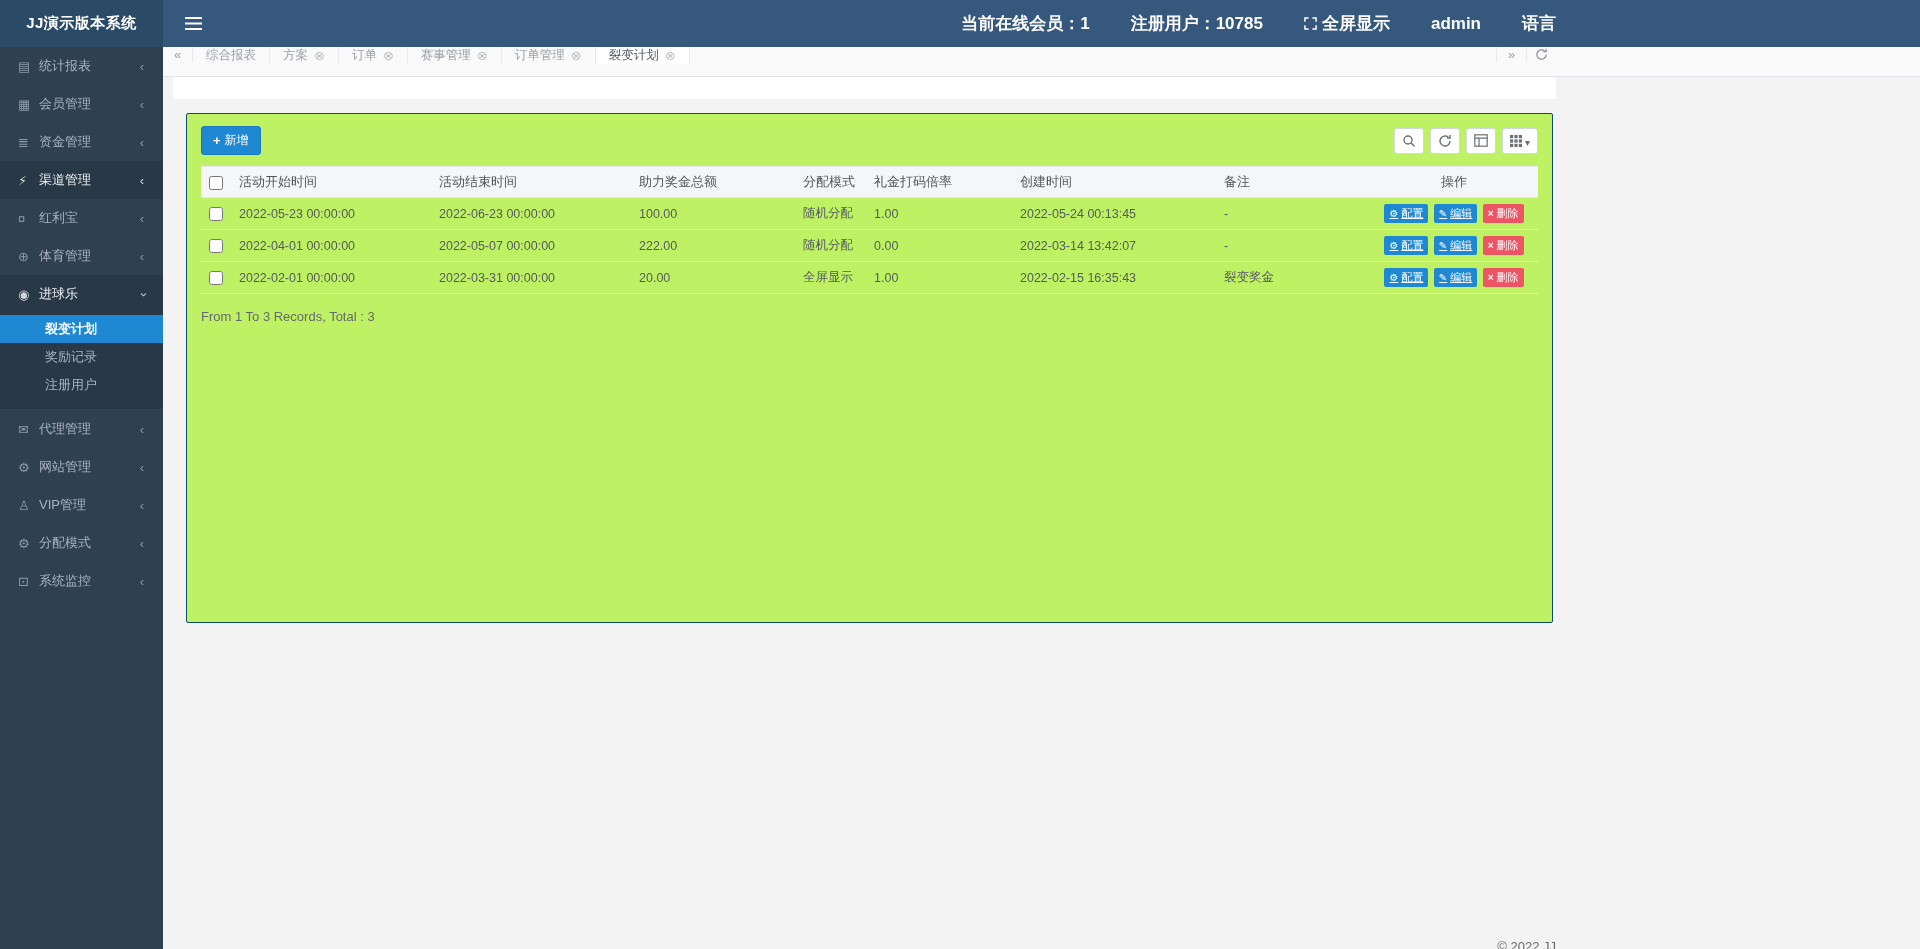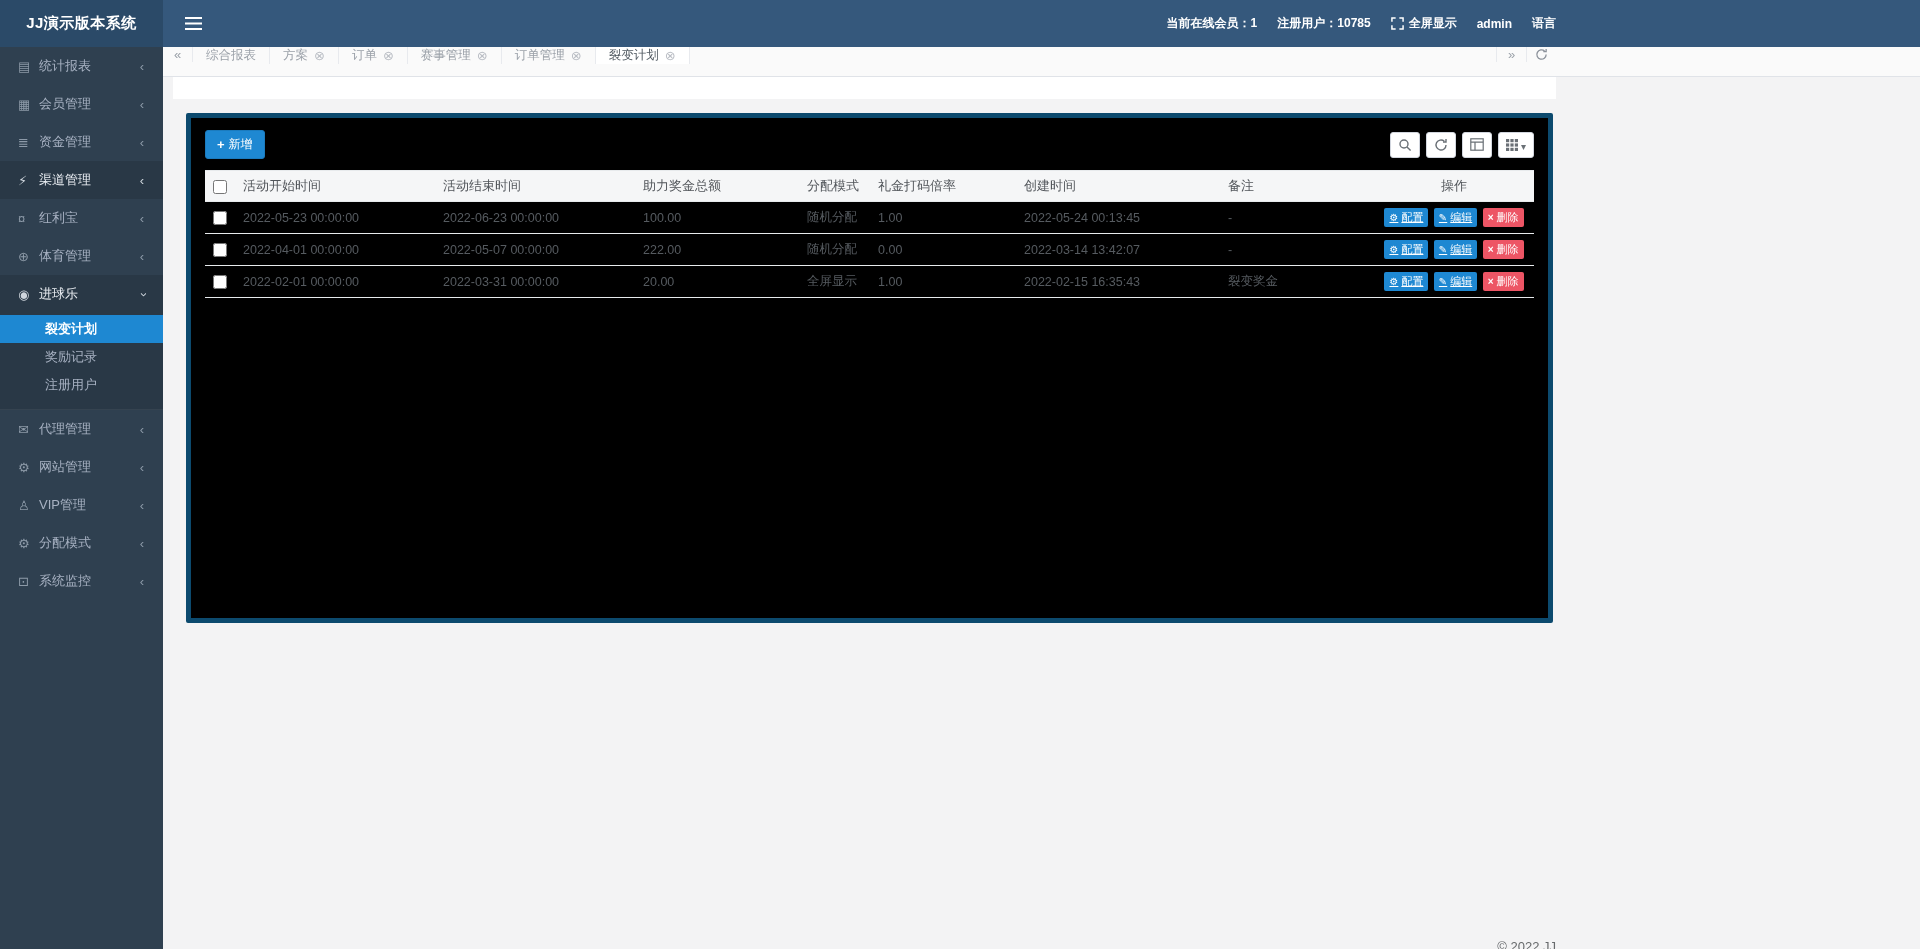--- a/index.html
+++ b/index.html
@@ -7,21 +7,21 @@
     font-family:"Liberation Sans","DejaVu Sans",sans-serif; background:#f3f3f4; }
   .app { position:relative; width:1920px; height:949px; overflow:hidden; }
 
   
   .topbar { position:absolute; top:0; left:0; width:1920px; height:47px;
     background:#35587c; display:flex; align-items:center; z-index:20; }
   .logo { width:163px; height:47px; background:#2b4a68; color:#fff;
     font-size:15px; font-weight:bold; display:flex; align-items:center; justify-content:center; letter-spacing:.5px; }
   .hamburger { margin-left:22px; display:flex; align-items:center; cursor:pointer; }
   .header-right { margin-left:auto; margin-right:364px; display:flex; align-items:center;
-    gap:20px; color:#fff; font-size:12px; font-weight:bold; white-space:nowrap; }
+    gap:41px; color:#fff; font-size:17px; font-weight:bold; white-space:nowrap; }
   .hr-item { display:flex; align-items:center; gap:5px; }
   .hr-item.link { cursor:pointer; }
 
   
   .sidebar { position:absolute; top:47px; left:0; width:163px; height:902px;
     background:#2f4050; z-index:10; }
   .nav-item { height:38px; display:flex; align-items:center;
     padding:0 19px 0 18px; color:#a7b1c2; font-size:13px; cursor:pointer; }
   .nav-item .i { width:21px; font-size:13px; color:#8d9aa8; flex:0 0 21px; }
   .nav-item .lbl { flex:1; }
@@ -65,22 +65,22 @@
     font-size:12.5px; color:#9aa0a8; border-right:1px solid #e8eaee; cursor:pointer; white-space:nowrap; }
   .tab.active { background:#fff; color:#515a62; }
   .tab-close { font-size:13px; line-height:1; color:#b8bcc3; }
   .tab-close::before { content:"\2297"; }
   .tab-right { margin-left:auto; margin-right:364px; display:flex; align-items:stretch; }
   .tab-right .tab-ctrl { border-left:1px solid #e8eaee; border-right:none; }
 
   
   .content { position:relative; flex:1; background:#f3f3f4; overflow:hidden; }
   .strip { margin-left:10px; width:1383px; height:22px; background:#ffffff; }
-  .card { margin:14px 0 0 23px; width:1367px; min-height:510px; background:#000000;
-    border:5px solid #0c4a6e; border-radius:2px; padding:12px 14px; }
+  .card { margin:14px 0 0 23px; width:1367px; min-height:510px; background:#bef264;
+    border:1px solid #0c4a6e; border-radius:2px; padding:12px 14px; }
 
   .card-toolbar { display:flex; align-items:center; margin-bottom:11px; }
   .btn-add { display:inline-flex; align-items:center; gap:4px; background:#1e88d2;
     color:#fff; border:1px solid #1b7bbe; border-radius:3px; font-size:12px;
     padding:5px 11px; cursor:pointer; font-family:inherit; }
   .plus::before { content:"+"; font-weight:bold; font-size:13px; line-height:1; }
   .icon-group { margin-left:auto; display:flex; gap:6px; }
   .icon-btn { min-width:30px; height:26px; background:#fff; border:1px solid #d2d6de;
     border-radius:3px; display:flex; align-items:center; justify-content:center;
     gap:3px; padding:0 7px; cursor:pointer; color:#6a7076; }
@@ -388,19 +388,20 @@
                   </button>
                 <button class="btn-xs btn-red">
                     <i class="ic ic-del"></i>
                     <span>删除</span>
                   </button>
               </td>
             </tr>
           </tbody>
         </table>
 
+        <div class="summary">From 1 To 3 Records, Total : 3</div>
       </div>
 
       <div class="copyright">© 2022 JJ</div>
     </div>
   </div>
 
 </div>
 
 </body></html>

